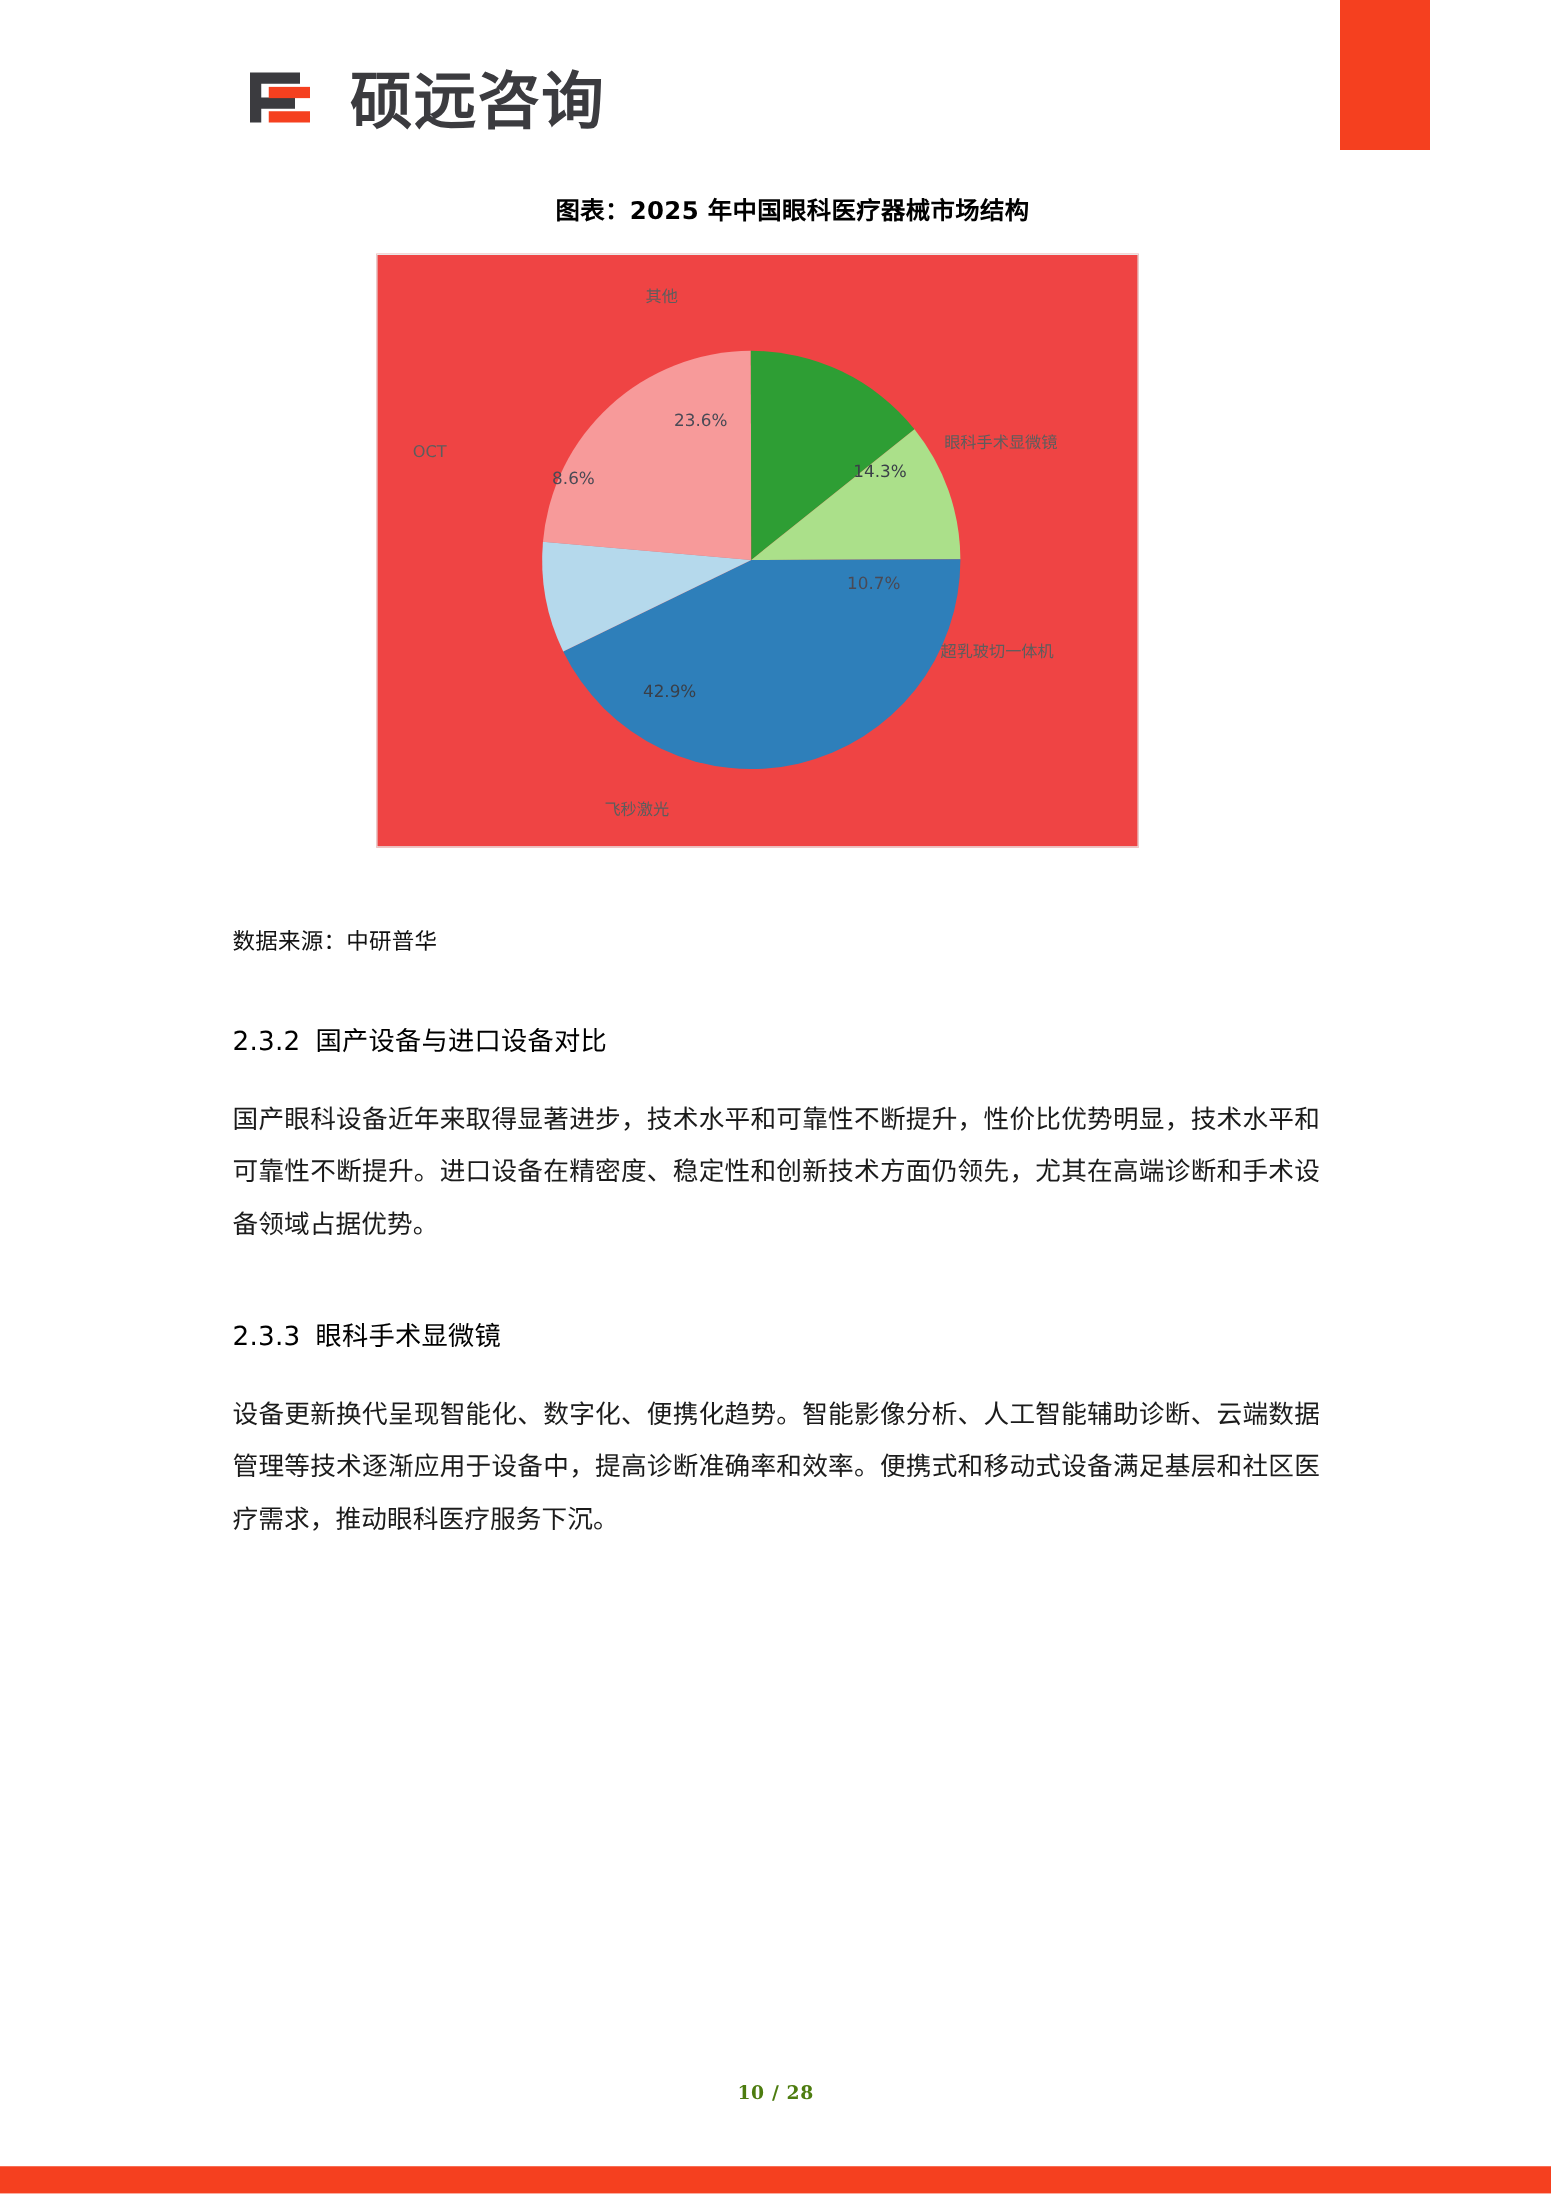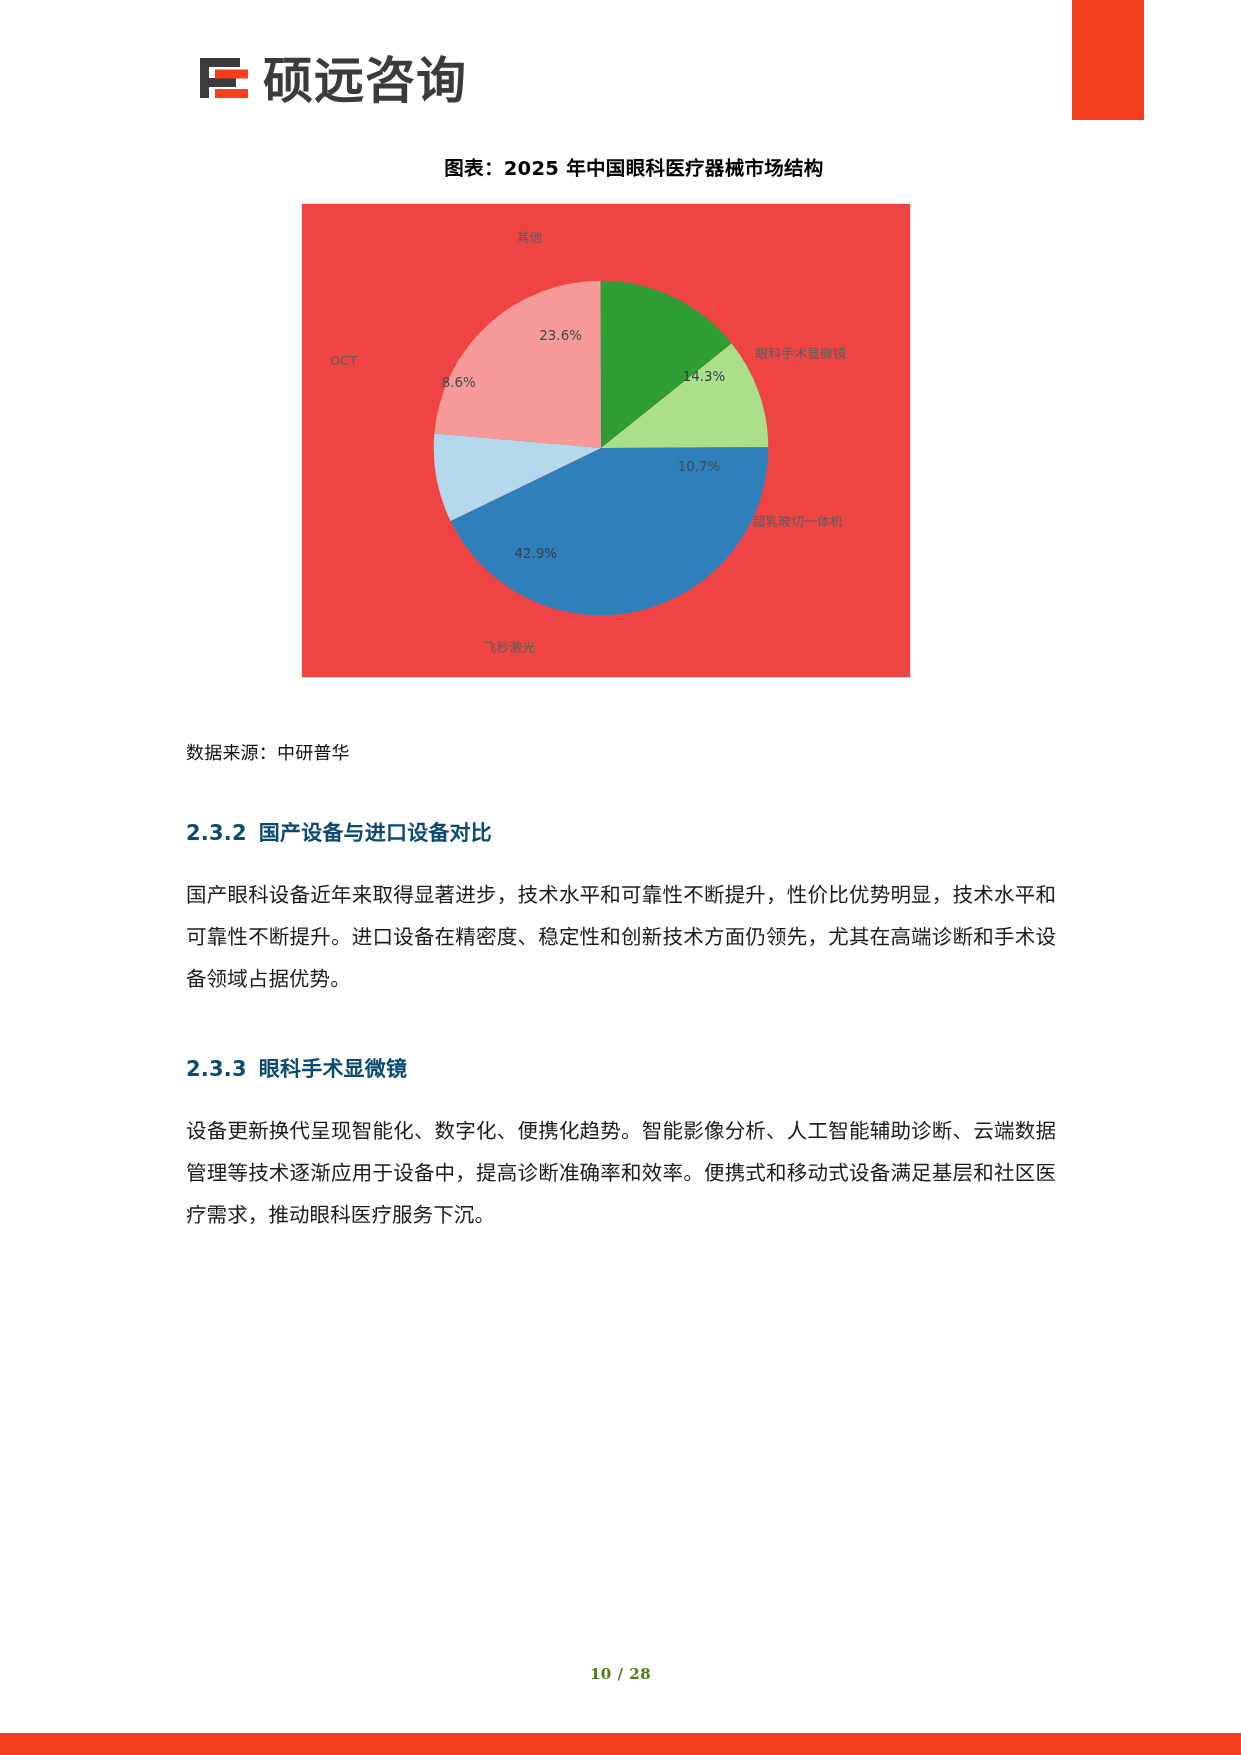--- a/index.html
+++ b/index.html
@@ -40,21 +40,21 @@
     background: #f5401f;
   }
 
   
   .header {
     position: absolute;
     top: 52px;
     left: 196px;
     display: flex;
     align-items: center;
-    gap: 9px;
+    gap: 26px;
   }
   .logo-mark {
     width: 58px;
     height: 58px;
     flex: none;
     display: block;
   }
   .logo-text {
     font-family: "DejaVu Sans", "Liberation Sans", sans-serif;
     font-size: 50px;
@@ -116,22 +116,22 @@
     font-weight: 400;
     color: #111111;
     letter-spacing: 0.2px;
   }
 
   
   h3.section-heading {
     margin: 52px 0 0 0;
     font-family: "DejaVu Sans", "Liberation Sans", sans-serif;
     font-size: 21px;
-    font-weight: 700;
-    color: #0c4a6e;
+    font-weight: 400;
+    color: #000000;
     letter-spacing: 0.2px;
   }
   h3.section-heading .num { margin-right: 12px; }
 
   p.body-text {
     margin: 28px 0 0 0;
     font-family: "DejaVu Sans", "Liberation Sans", sans-serif;
     font-size: 20.5px;
     line-height: 2.05;
     color: #1b1b1b;

